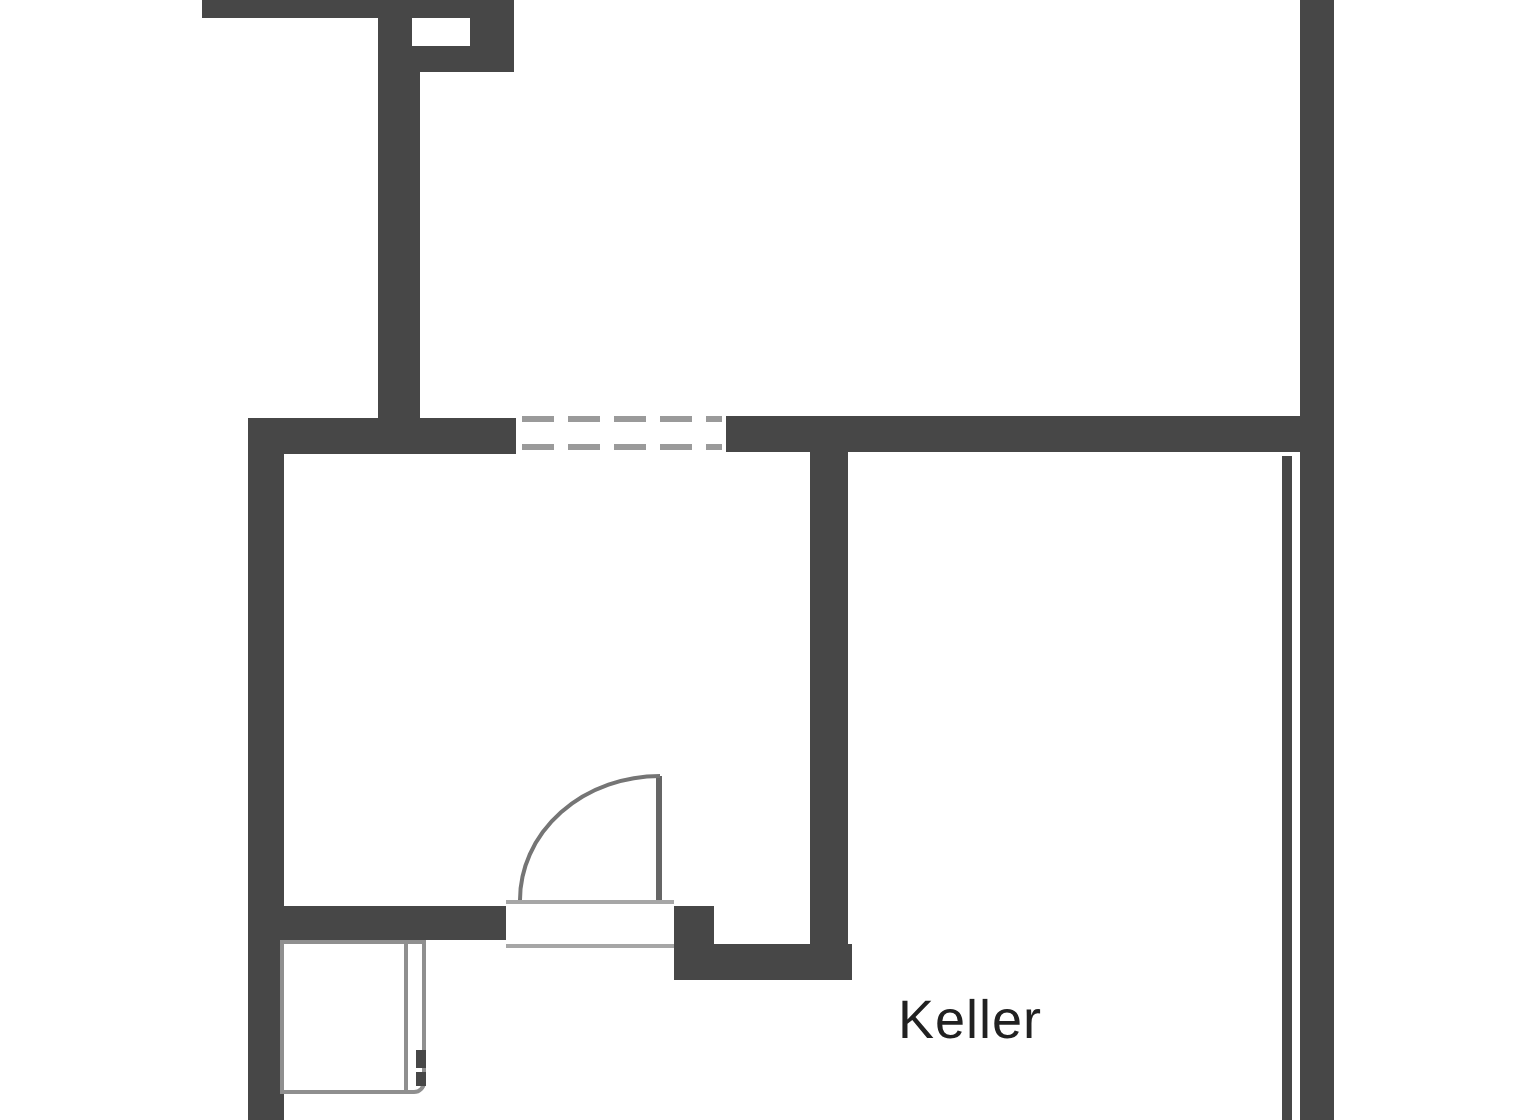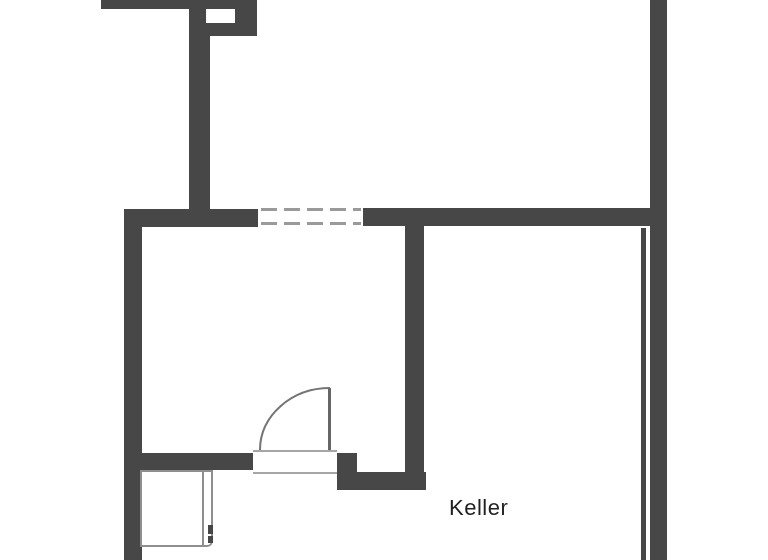--- a/index.html
+++ b/index.html
@@ -35,21 +35,21 @@
     border: 2px solid var(--shaft-outline, #8f8f8f);
     border-bottom-right-radius: 6px;
     box-sizing: border-box;
     background: transparent;
   }
   .shaft-line { position: absolute; background: var(--shaft-outline, #8f8f8f); }
   .shaft-mark { position: absolute; background: var(--wall, #474747); }
   .room-label {
     position: absolute;
     color: var(--label-text, #212121);
-    font-size: 22px;
+    font-size: 27px;
     line-height: 1;
     letter-spacing: 0.5px;
     white-space: nowrap;
   }
 </style>
 </head>
 <body>
 
 <div class="plan" style="width: 768px; height: 560px;">
   <div class="layer" id="walls-layer">

